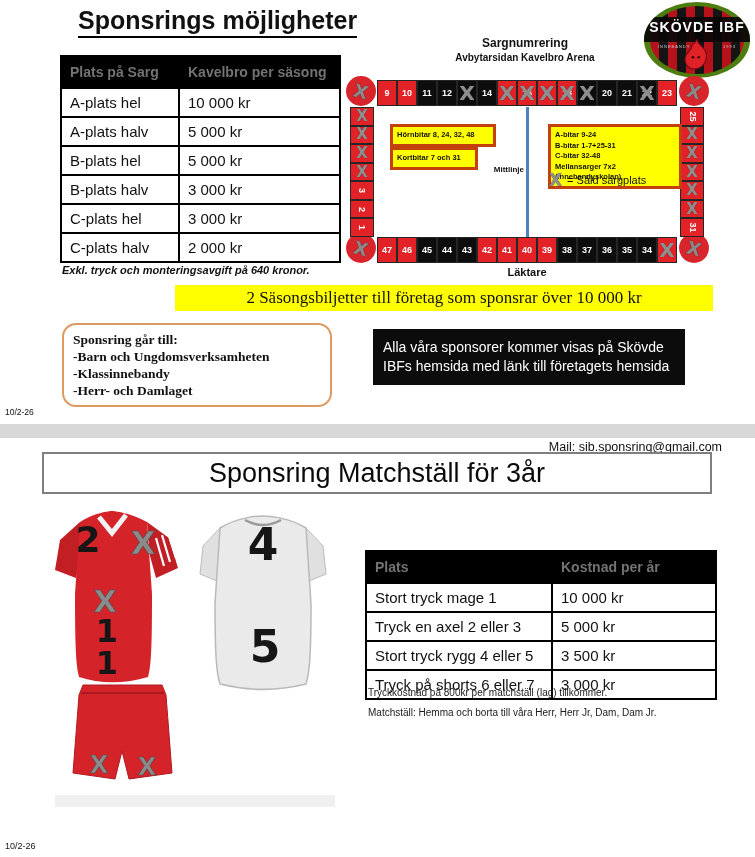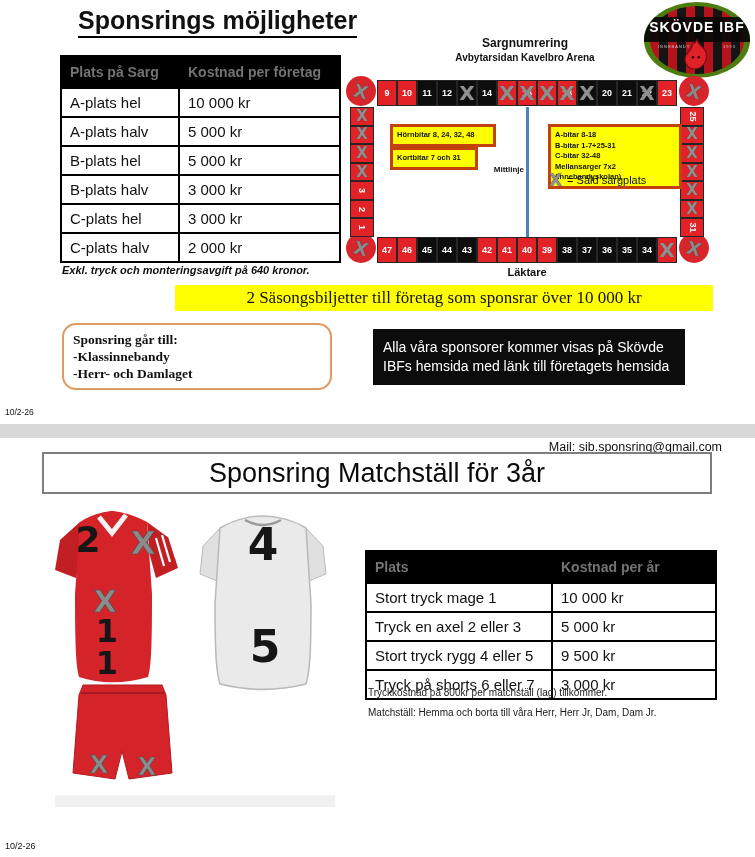--- a/index.html
+++ b/index.html
@@ -81,21 +81,21 @@
 <body>
 
 <div id="page">
 
   <div class="abs p1-title">Sponsrings möjligheter</div>
 
   <table id="p1-table" class="abs price">
       <thead>
         <tr>
           <th>Plats på Sarg</th>
-          <th>Kostnad per företag</th>
+          <th>Kavelbro per säsong</th>
         </tr>
       </thead>
       <tbody>
         <tr>
           <td>A-plats hel</td>
           <td>10 000 kr</td>
         </tr>
         <tr>
           <td>A-plats halv</td>
           <td>5 000 kr</td>
@@ -291,36 +291,37 @@
         <span class="cell-num">31</span>
       </div>
     </div>
 
   <div class="abs midline"></div>
   <div class="abs mid-label">Mittlinje</div>
 
   <div class="abs ybox" style="left:390px;top:124px;width:92px;">Hörnbitar 8, 24, 32, 48</div>
   <div class="abs ybox" style="left:390px;top:147px;width:74px;">Kortbitar 7 och 31</div>
   <div class="abs ybox" style="left:548px;top:124px;width:120px;">
-      <div>A-bitar 8-18</div>
+      <div>A-bitar 9-24</div>
       <div>B-bitar 1-7+25-31</div>
       <div>C-bitar 32-48</div>
       <div>Mellansarger 7x2 (innebandyskolan)</div>
     </div>
 
   <div class="abs legend">
     <span class="x">X</span>
     <span class="t">= Såld sargplats</span>
   </div>
   <div class="abs stand">Läktare</div>
 
   <div class="abs fee-note">Exkl. tryck och monteringsavgift på 640 kronor.</div>
   <div class="abs banner">2 Säsongsbiljetter till företag som sponsrar över 10 000 kr</div>
   <div class="abs sponsor-box">
       <div>Sponsring går till:</div>
+      <div>-Barn och Ungdomsverksamheten</div>
       <div>-Klassinnebandy</div>
       <div>-Herr- och Damlaget</div>
     </div>
   <div class="abs black-box">Alla våra sponsorer kommer visas på Skövde IBFs hemsida med länk till företagets hemsida</div>
   <div class="abs mail">Mail: sib.sponsring@gmail.com</div>
   <div class="abs date1">10/2-26</div>
 
   <div class="abs divider"></div>
 
   <div class="abs p2-titlebox">
@@ -370,21 +371,21 @@
         <tr>
           <td>Stort tryck mage 1</td>
           <td>10 000 kr</td>
         </tr>
         <tr>
           <td>Tryck en axel 2 eller 3</td>
           <td>5 000 kr</td>
         </tr>
         <tr>
           <td>Stort tryck rygg 4 eller 5</td>
-          <td>9 500 kr</td>
+          <td>3 500 kr</td>
         </tr>
         <tr>
           <td>Tryck på shorts 6 eller 7</td>
           <td>3 000 kr</td>
         </tr>
       </tbody>
     </table>
 
   <div class="abs notes">
       <div>Tryckkostnad på 800kr per matchställ (lag) tillkommer.</div>

